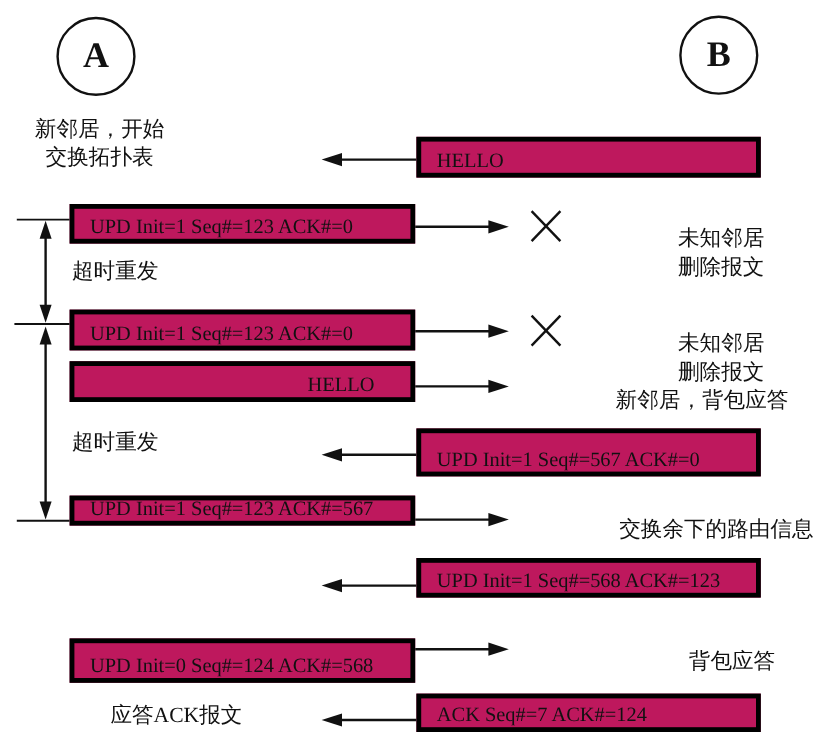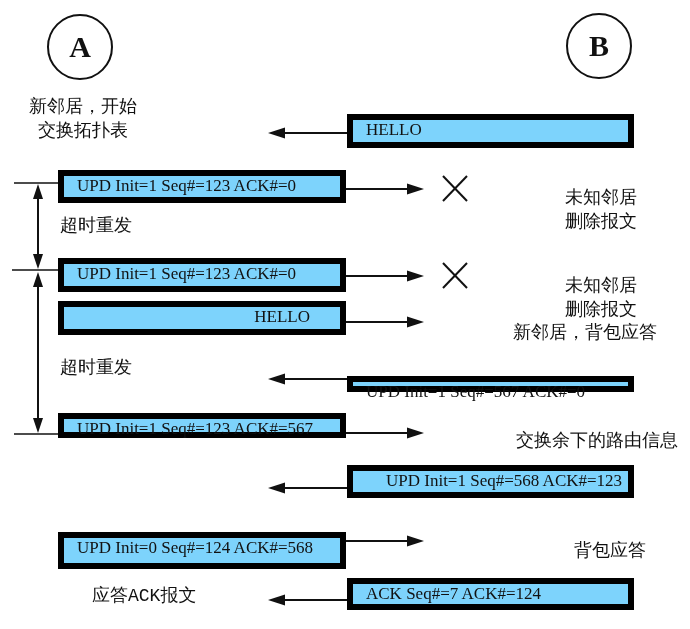--- a/index.html
+++ b/index.html
@@ -8,29 +8,29 @@
     font-family:"Liberation Serif","DejaVu Serif",serif;color:#111;overflow:hidden;
   }
   .node-circle{
     position:absolute;width:66px;height:66px;border:2px solid #111;border-radius:50%;
     display:flex;align-items:center;justify-content:center;
     font-weight:bold;font-size:30px;background:#fff;box-sizing:border-box;
   }
   #node-a{left:47px;top:14px;}
   #node-b{left:566px;top:13px;}
   .msg-box{
-    position:absolute;border:6px solid #000000;background:#7dd3fc;box-sizing:border-box;
-    font-size:17px;display:flex;align-items:flex-start;white-space:nowrap;
+    position:absolute;border:4px solid #000000;background:#be185d;box-sizing:border-box;
+    font-size:17px;display:flex;align-items:flex-end;white-space:nowrap;
   }
   .msg-box.from-a{left:58px;width:288px;}
   .msg-box.from-b{left:347px;width:287px;}
   .msg-box .txt{padding-left:13px;}
   .msg-box.align-right{justify-content:flex-end;}
   .msg-box.align-right .txt{padding-left:0;padding-right:30px;}
-  .lbl{position:absolute;font-size:18px;line-height:24px;white-space:nowrap;font-family:Liberation Mono, monospace;}
+  .lbl{position:absolute;font-size:18px;line-height:24px;white-space:nowrap;}
   .lbl.two-line{text-align:left;white-space:normal;width:84px;margin-top:24px;}
   svg.overlay{position:absolute;left:0;top:0;width:690px;height:629px;}
   svg .ln{stroke:#111;stroke-width:2;fill:none;}
   svg .thin{stroke:#111;stroke-width:1.6;fill:none;}
   svg .hd{fill:#111;stroke:none;}
 </style>
 </head>
 <body>
 
 <div id="canvas">
@@ -52,27 +52,27 @@
   </div>
   <div class="msg-box from-a" style="top:170px;height:33px;">
     <span class="txt">UPD Init=1 Seq#=123 ACK#=0</span>
   </div>
   <div class="msg-box from-a" style="top:258px;height:34px;">
     <span class="txt">UPD Init=1 Seq#=123 ACK#=0</span>
   </div>
   <div class="msg-box from-a align-right" style="top:301px;height:34px;">
     <span class="txt">HELLO</span>
   </div>
-  <div class="msg-box from-b" style="top:376px;height:16px;">
+  <div class="msg-box from-b" style="top:357px;height:40px;">
     <span class="txt">UPD Init=1 Seq#=567 ACK#=0</span>
   </div>
   <div class="msg-box from-a" style="top:413px;height:25px;">
     <span class="txt">UPD Init=1 Seq#=123 ACK#=567</span>
   </div>
-  <div class="msg-box from-b" style="top:465px;height:33px;padding-left:20px;">
+  <div class="msg-box from-b" style="top:465px;height:33px;">
     <span class="txt">UPD Init=1 Seq#=568 ACK#=123</span>
   </div>
   <div class="msg-box from-a" style="top:522px;height:37px;margin-top:10px;">
     <span class="txt">UPD Init=0 Seq#=124 ACK#=568</span>
   </div>
   <div class="msg-box from-b" style="top:578px;height:32px;">
     <span class="txt">ACK Seq#=7 ACK#=124</span>
   </div>
 
   <div class="lbl" style="left:60px;top:214px;">超时重发</div>

